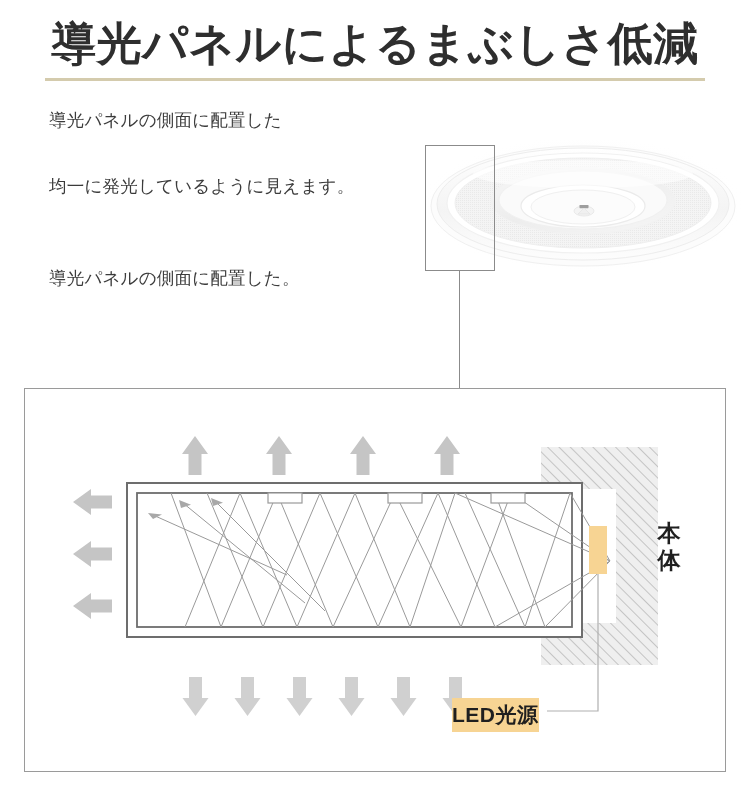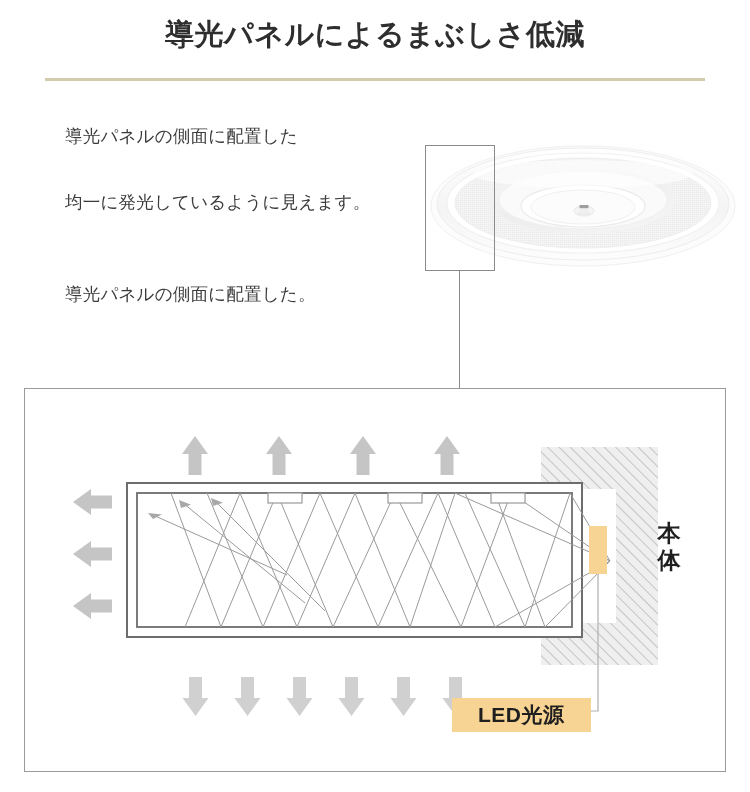--- a/index.html
+++ b/index.html
@@ -18,21 +18,21 @@
   }
 
   
   #page-title {
     position: absolute;
     left: 0;
     top: 16px;
     width: 750px;
     text-align: center;
     font-family: "Liberation Serif", "DejaVu Serif", serif;
-    font-size: 29px;
+    font-size: 45px;
     font-weight: 700;
     letter-spacing: 0.5px;
     color: #2e2e2e;
     line-height: 1.25;
     white-space: nowrap;
   }
   #title-rule {
     position: absolute;
     left: 45px;
     top: 78px;
@@ -46,21 +46,21 @@
     position: absolute;
     left: 49px;
     top: 104px;
     width: 380px;
   }
   .intro-para {
     font-size: 17.5px;
     line-height: 33px;
     color: #3b3b3b;
     letter-spacing: 0.2px;
-    margin: 16px;
+    margin: 0;
   }
   .intro-para + .intro-para { margin-top: 26px; }
 
   
   #photo-area {
     position: absolute;
     left: 420px;
     top: 134px;
     width: 326px;
     height: 140px;
@@ -113,21 +113,21 @@
     text-align: center;
     letter-spacing: 0;
   }
   #body-label span { display: block; }
 
   
   #led-badge {
     position: absolute;
     left: 452px;
     top: 698px;
-    padding: 5px 26px 6px;
+    padding: 5px 0 6px;
     background: #f7d493;
     font-size: 21px;
     font-weight: 700;
     color: #1f1f1f;
     letter-spacing: 0.5px;
     line-height: 1.1;
     white-space: nowrap;
   }
 </style>
 </head>

